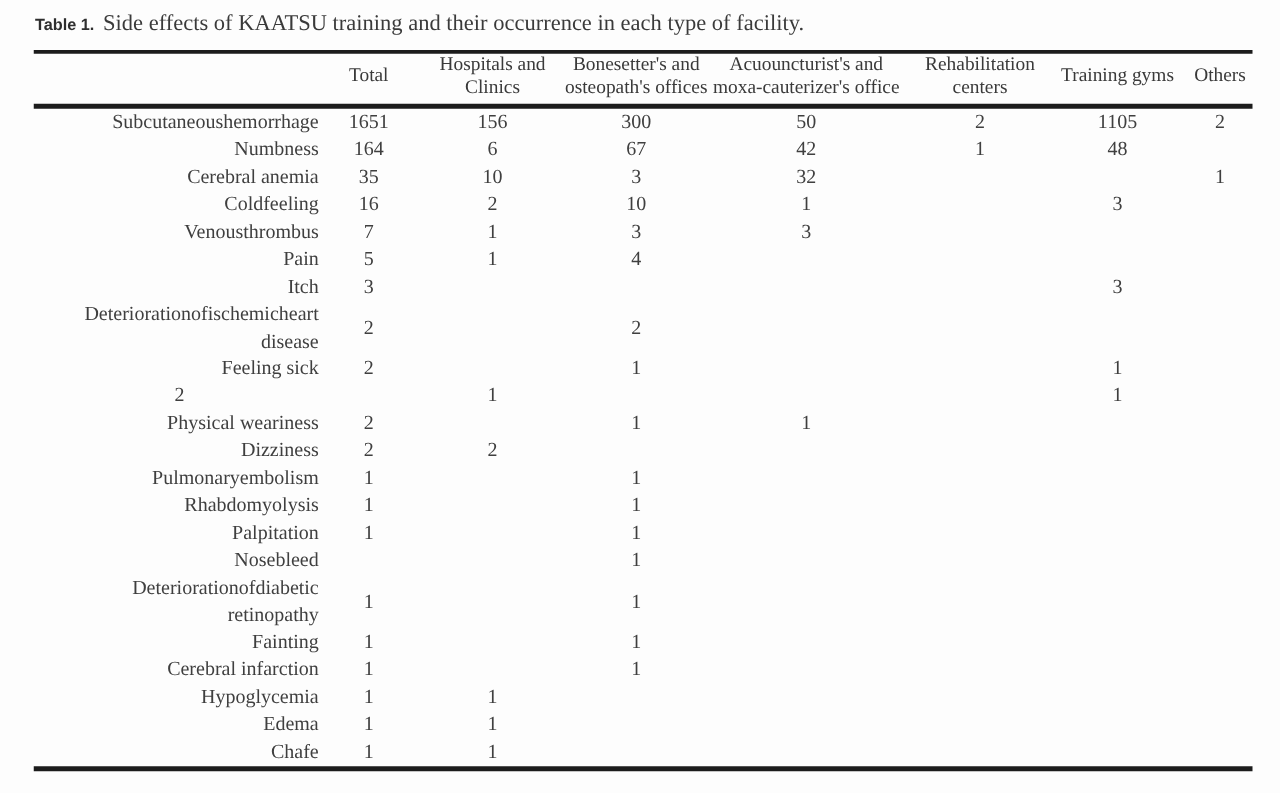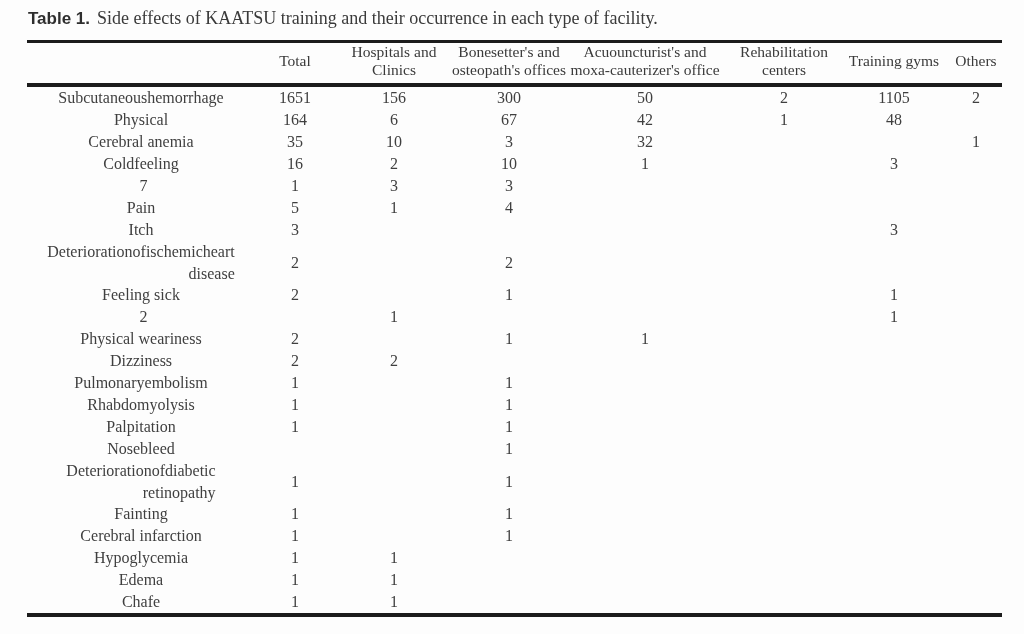--- a/index.html
+++ b/index.html
@@ -14,21 +14,21 @@
   .title{
     position:absolute;
     left:28px;top:8px;
     font-size:18px;
     color:#3a3a3a;
     white-space:nowrap;
   }
   .title-label{
     font-family:"Liberation Sans", sans-serif;
     font-weight:bold;
-    font-size:17px;
+    font-size:13px;
     color:#2e2e2e;
     margin-right:7px;
   }
   .tbl{
     position:absolute;
     left:27px;top:40px;
     width:975px;
   }
   .rule{
     width:100%;
@@ -65,21 +65,21 @@
     min-height:22px;
   }
   .cell{
     display:flex;
     align-items:center;
     justify-content:center;
     font-size:16px;
     color:#3f3f3f;
   }
   .label-cell{
-    justify-content:center;
+    justify-content:flex-end;
   }
   .label-cell span{
     white-space:pre;
     text-align:right;
     line-height:21.5px;
     padding-right:5px;
   }
 </style>
 </head>
 <body>
@@ -131,21 +131,21 @@
         <div class="cell">1651</div>
         <div class="cell">156</div>
         <div class="cell">300</div>
         <div class="cell">50</div>
         <div class="cell">2</div>
         <div class="cell">1105</div>
         <div class="cell">2</div>
       </div>
       <div class="grid-row">
         <div class="cell label-cell">
-          <span>Physical</span>
+          <span>Numbness</span>
         </div>
         <div class="cell">164</div>
         <div class="cell">6</div>
         <div class="cell">67</div>
         <div class="cell">42</div>
         <div class="cell">1</div>
         <div class="cell">48</div>
         <div class="cell"></div>
       </div>
       <div class="grid-row">
@@ -166,20 +166,23 @@
         </div>
         <div class="cell">16</div>
         <div class="cell">2</div>
         <div class="cell">10</div>
         <div class="cell">1</div>
         <div class="cell"></div>
         <div class="cell">3</div>
         <div class="cell"></div>
       </div>
       <div class="grid-row">
+        <div class="cell label-cell">
+          <span>Venousthrombus</span>
+        </div>
         <div class="cell">7</div>
         <div class="cell">1</div>
         <div class="cell">3</div>
         <div class="cell">3</div>
         <div class="cell"></div>
         <div class="cell"></div>
         <div class="cell"></div>
       </div>
       <div class="grid-row">
         <div class="cell label-cell">

